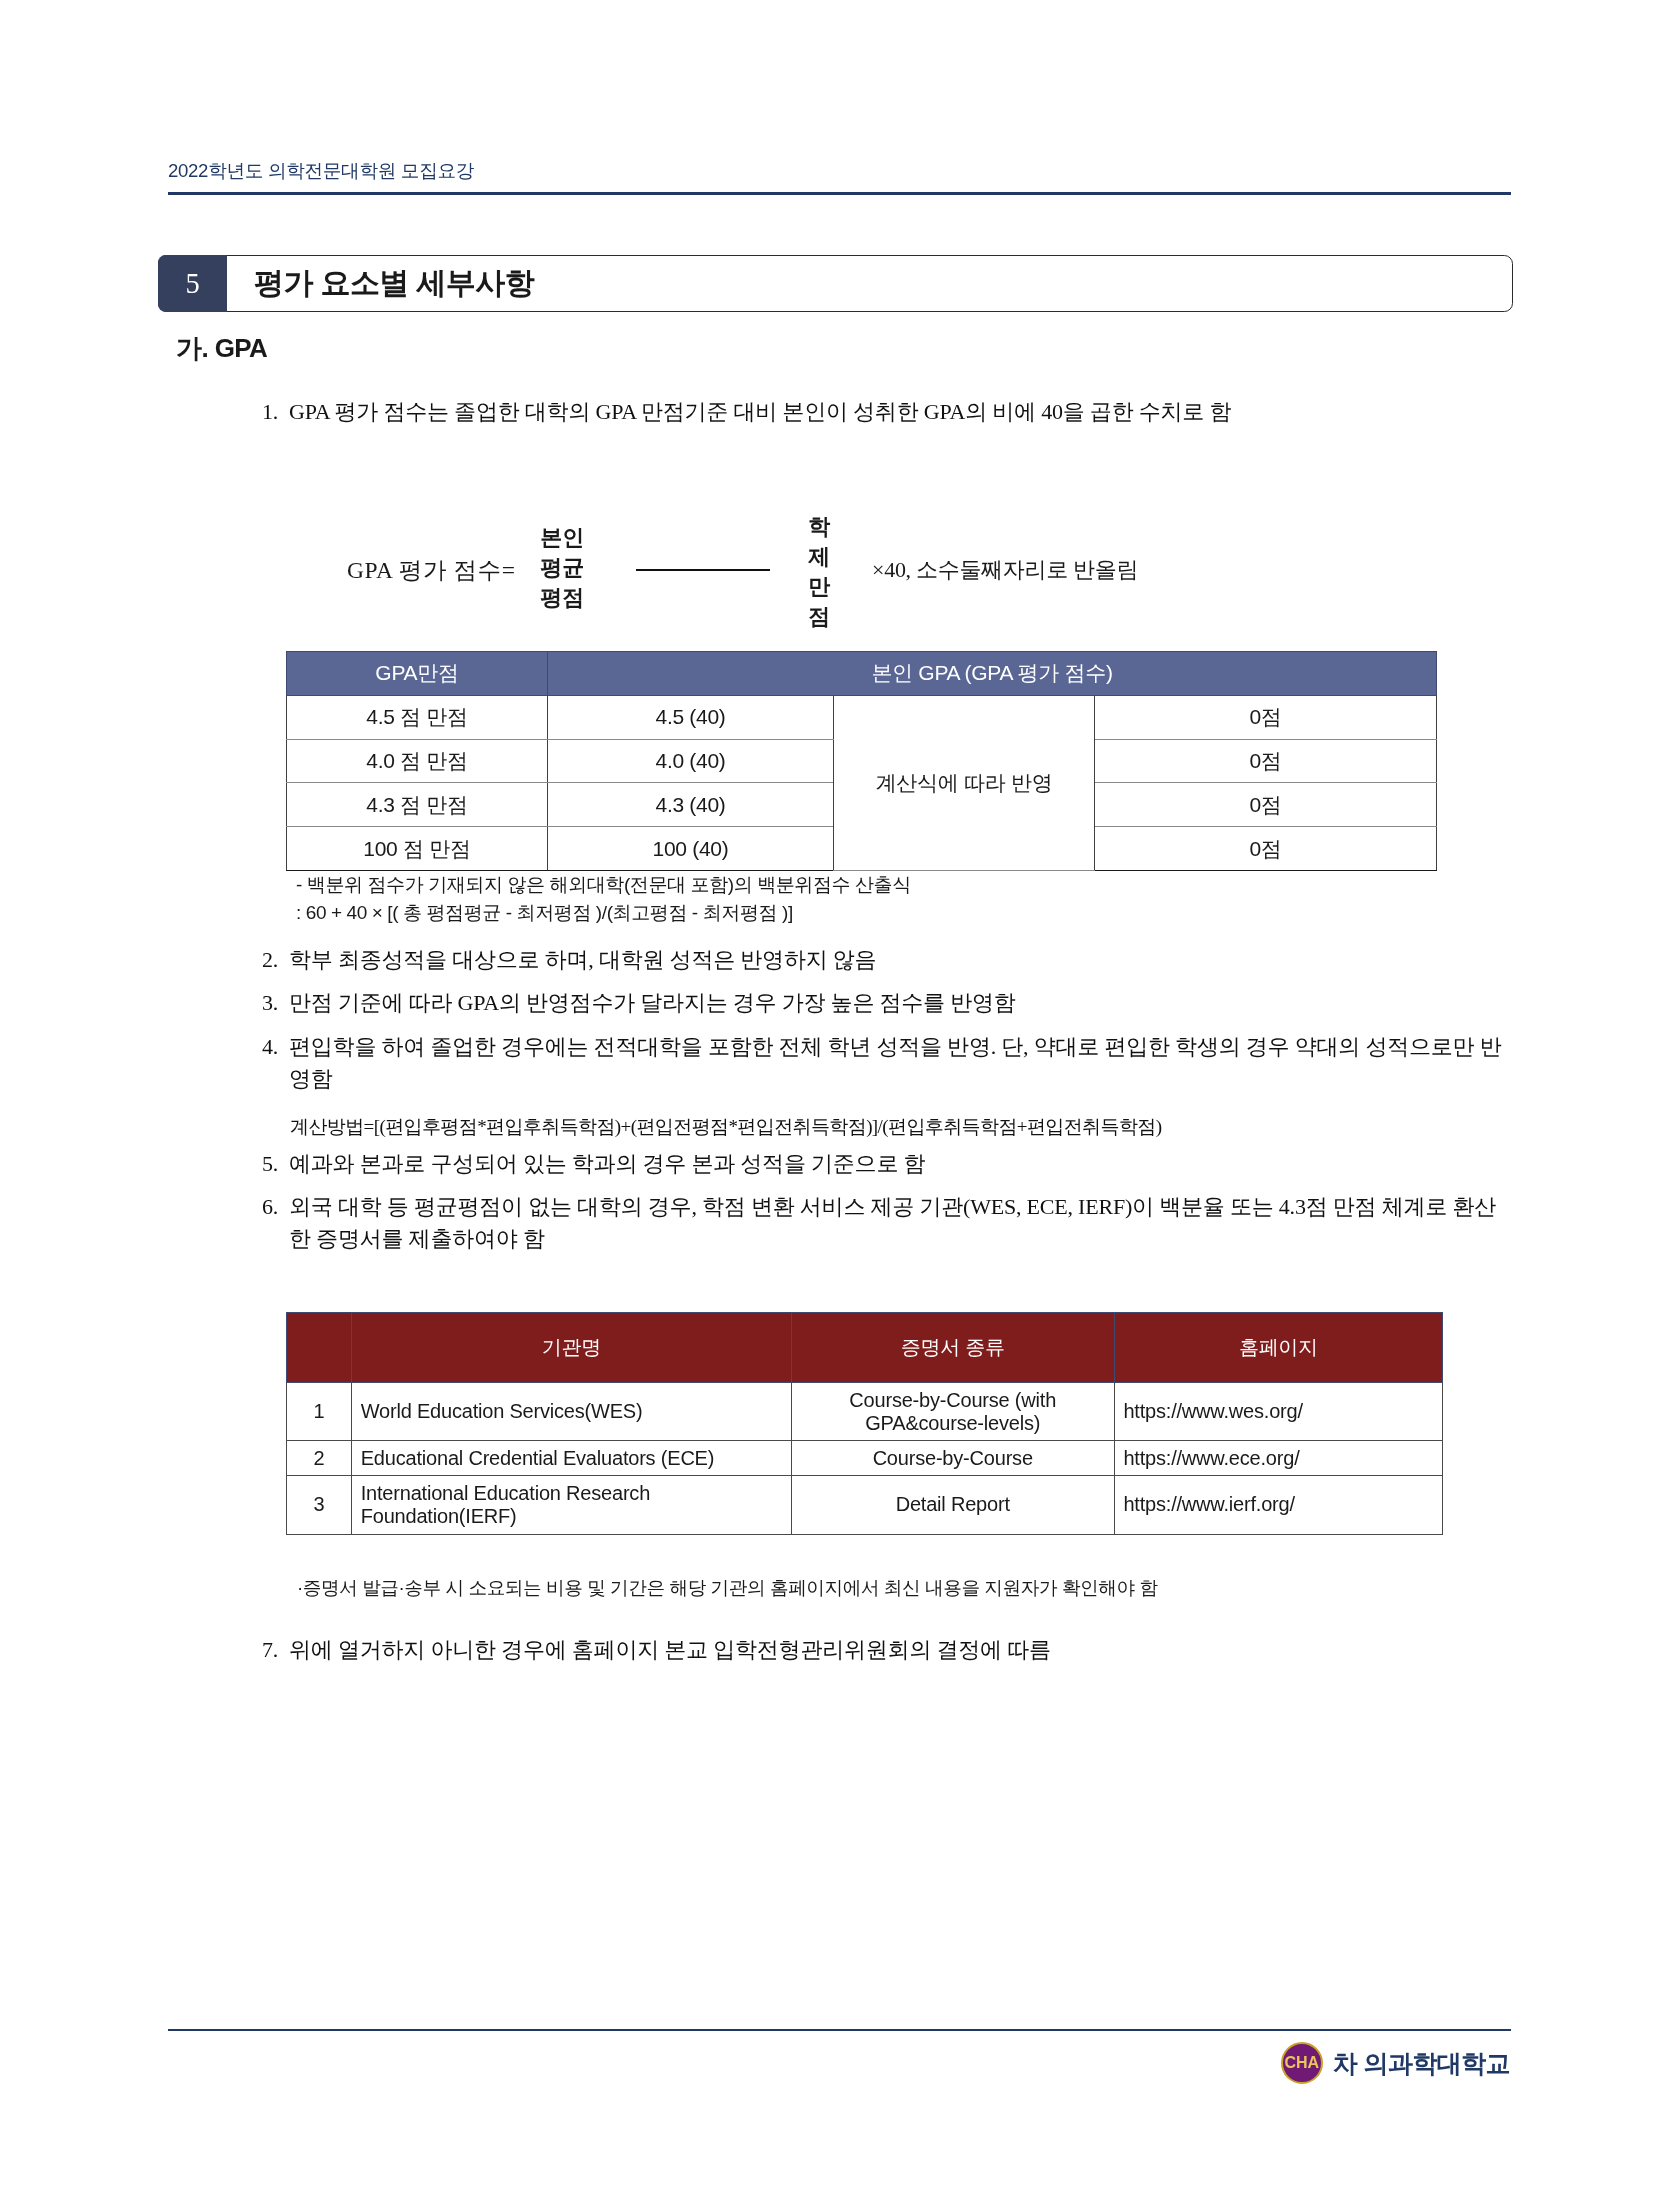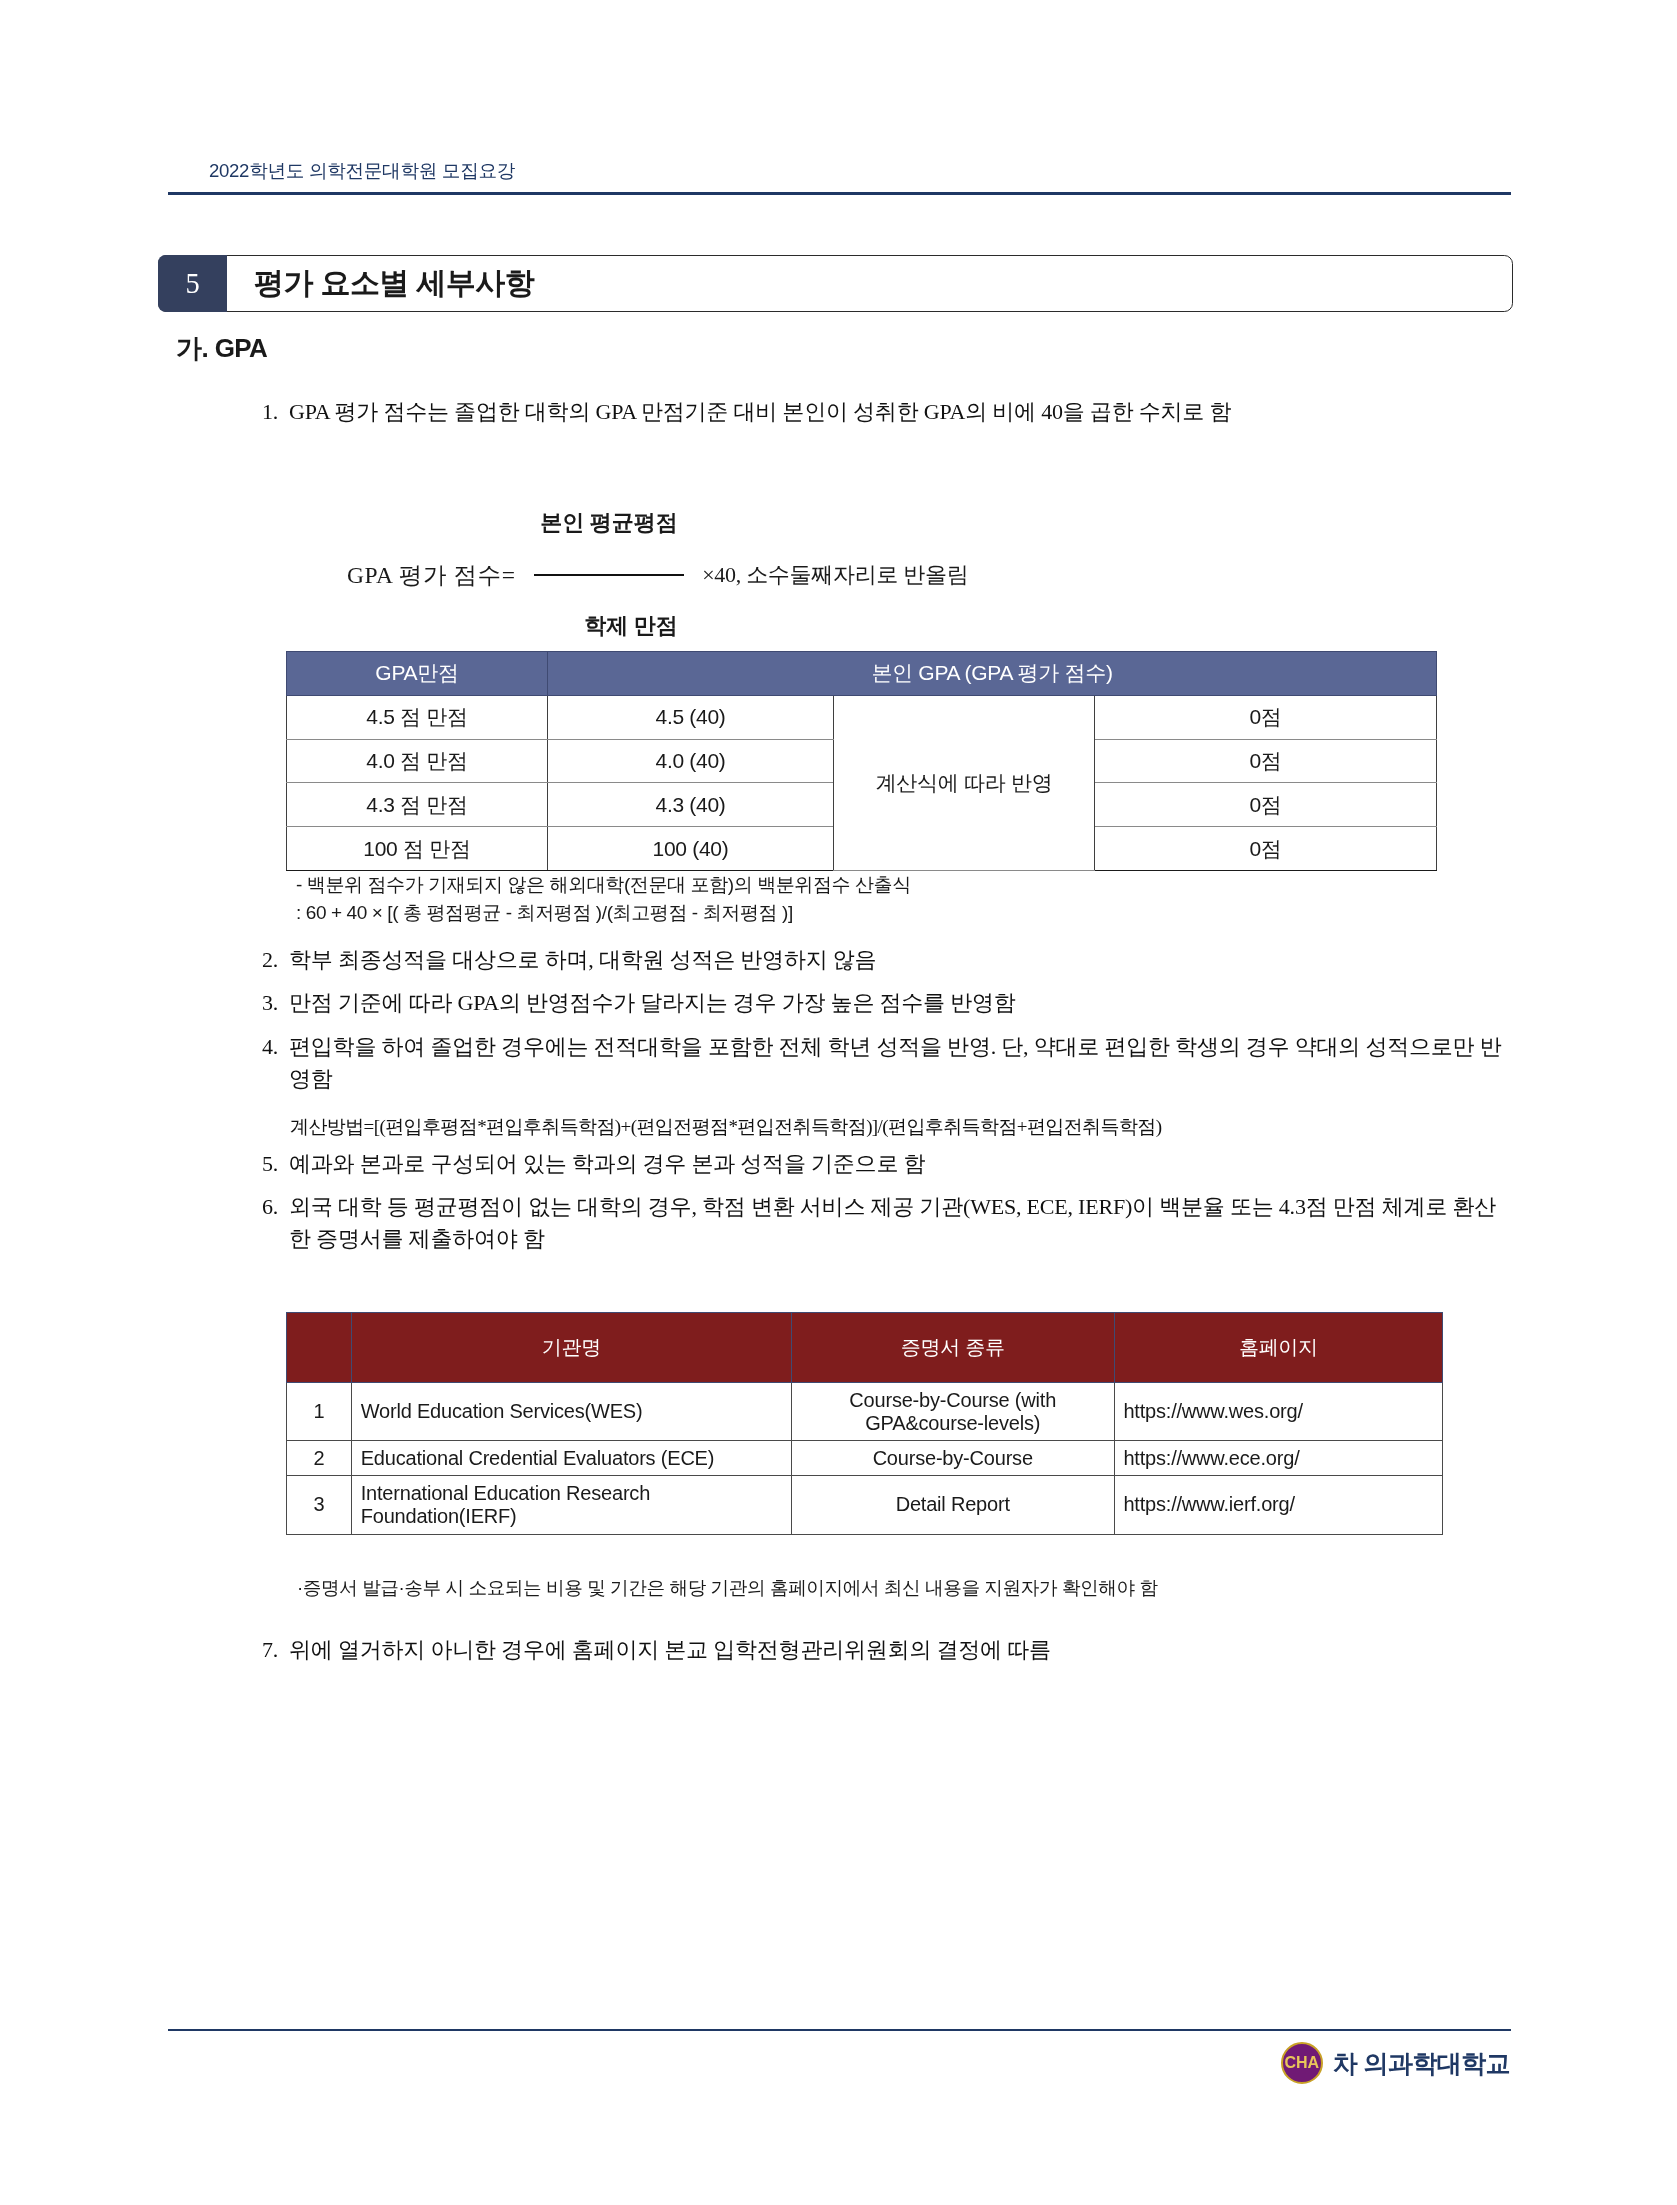--- a/index.html
+++ b/index.html
@@ -23,21 +23,20 @@
     box-sizing: border-box;
     padding: 0;
   }
 
   
   .header {
     position: absolute;
     left: 168px;
     top: 158px;
     width: 1343px;
-    margin-left: 41px;
   }
   .header-text {
     font-size: 18.6px;
     color: #1f3864;
     letter-spacing: -0.3px;
     font-family: "Liberation Sans", sans-serif;
   }
   .header-rule {
     position: absolute;
     left: 168px;
@@ -141,22 +140,22 @@
     align-items: center;
     font-family: "Liberation Serif", serif;
     font-size: 23.5px;
   }
   .formula .lhs {
     margin-right: 11px;
     letter-spacing: 0.6px;
   }
   .frac {
     display: inline-flex;
-    flex-direction: column;
-    align-items: flex-end;
+    flex-direction: row;
+    align-items: center;
     margin: 0 7.4px;
     gap: 32px;
   }
   .frac .top {
     font-size: 22px;
     padding: 0 6.2px 3.7px 6.2px;
     font-weight: bold;
   }
   .frac .bar {
     width: 100%;

